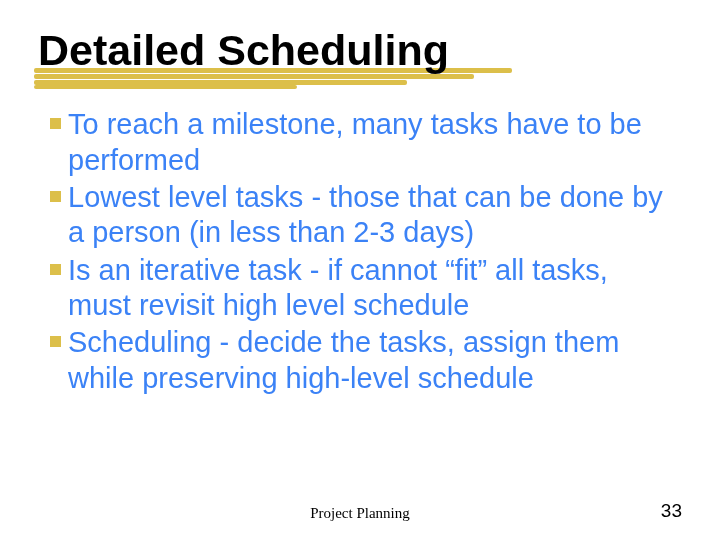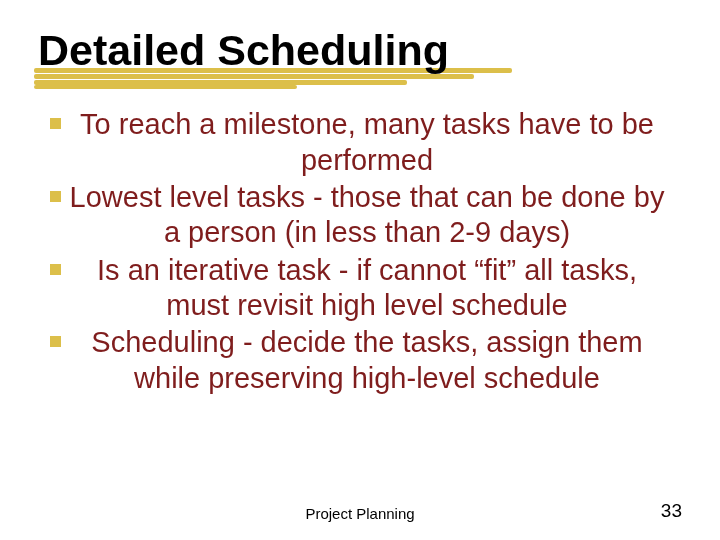--- a/index.html
+++ b/index.html
@@ -71,35 +71,34 @@
     position: absolute;
     left: 0;
     top: 11px;
     width: 11px;
     height: 11px;
     background: #dcbf4a;
   }
   .bullet-text {
     font-size: 29px;
     line-height: 1.22;
-    color: #7f1d1d;
+    color: #3b82f6;
     font-family: Arial, Helvetica, sans-serif;
     font-weight: 400;
-    text-align: center;
   }
   .footer {
     position: absolute;
     bottom: 18px;
     left: 0;
     width: 720px;
     display: flex;
     justify-content: center;
     font-size: 15px;
     color: #000;
-    font-family: Liberation Sans, sans-serif;
+    font-family: Liberation Serif, serif;
   }
   .footer-label { }
   .page-number {
     position: absolute;
     right: 38px;
     bottom: 18px;
     font-size: 19px;
     color: #000;
     font-family: Arial, Helvetica, sans-serif;
   }
@@ -119,21 +118,21 @@
     </div>
   </div>
 
   <div class="bullets">
     <div class="bullet-item">
       <span class="bullet-icon"></span>
       <span class="bullet-text">To reach a milestone, many tasks have to be performed</span>
     </div>
     <div class="bullet-item">
       <span class="bullet-icon"></span>
-      <span class="bullet-text">Lowest level tasks - those that can be done by a person (in less than 2-9 days)</span>
+      <span class="bullet-text">Lowest level tasks - those that can be done by a person (in less than 2-3 days)</span>
     </div>
     <div class="bullet-item">
       <span class="bullet-icon"></span>
       <span class="bullet-text">Is an iterative task - if cannot “fit” all tasks, must revisit high level schedule</span>
     </div>
     <div class="bullet-item">
       <span class="bullet-icon"></span>
       <span class="bullet-text">Scheduling - decide the tasks, assign them while preserving high-level schedule</span>
     </div>
   </div>

